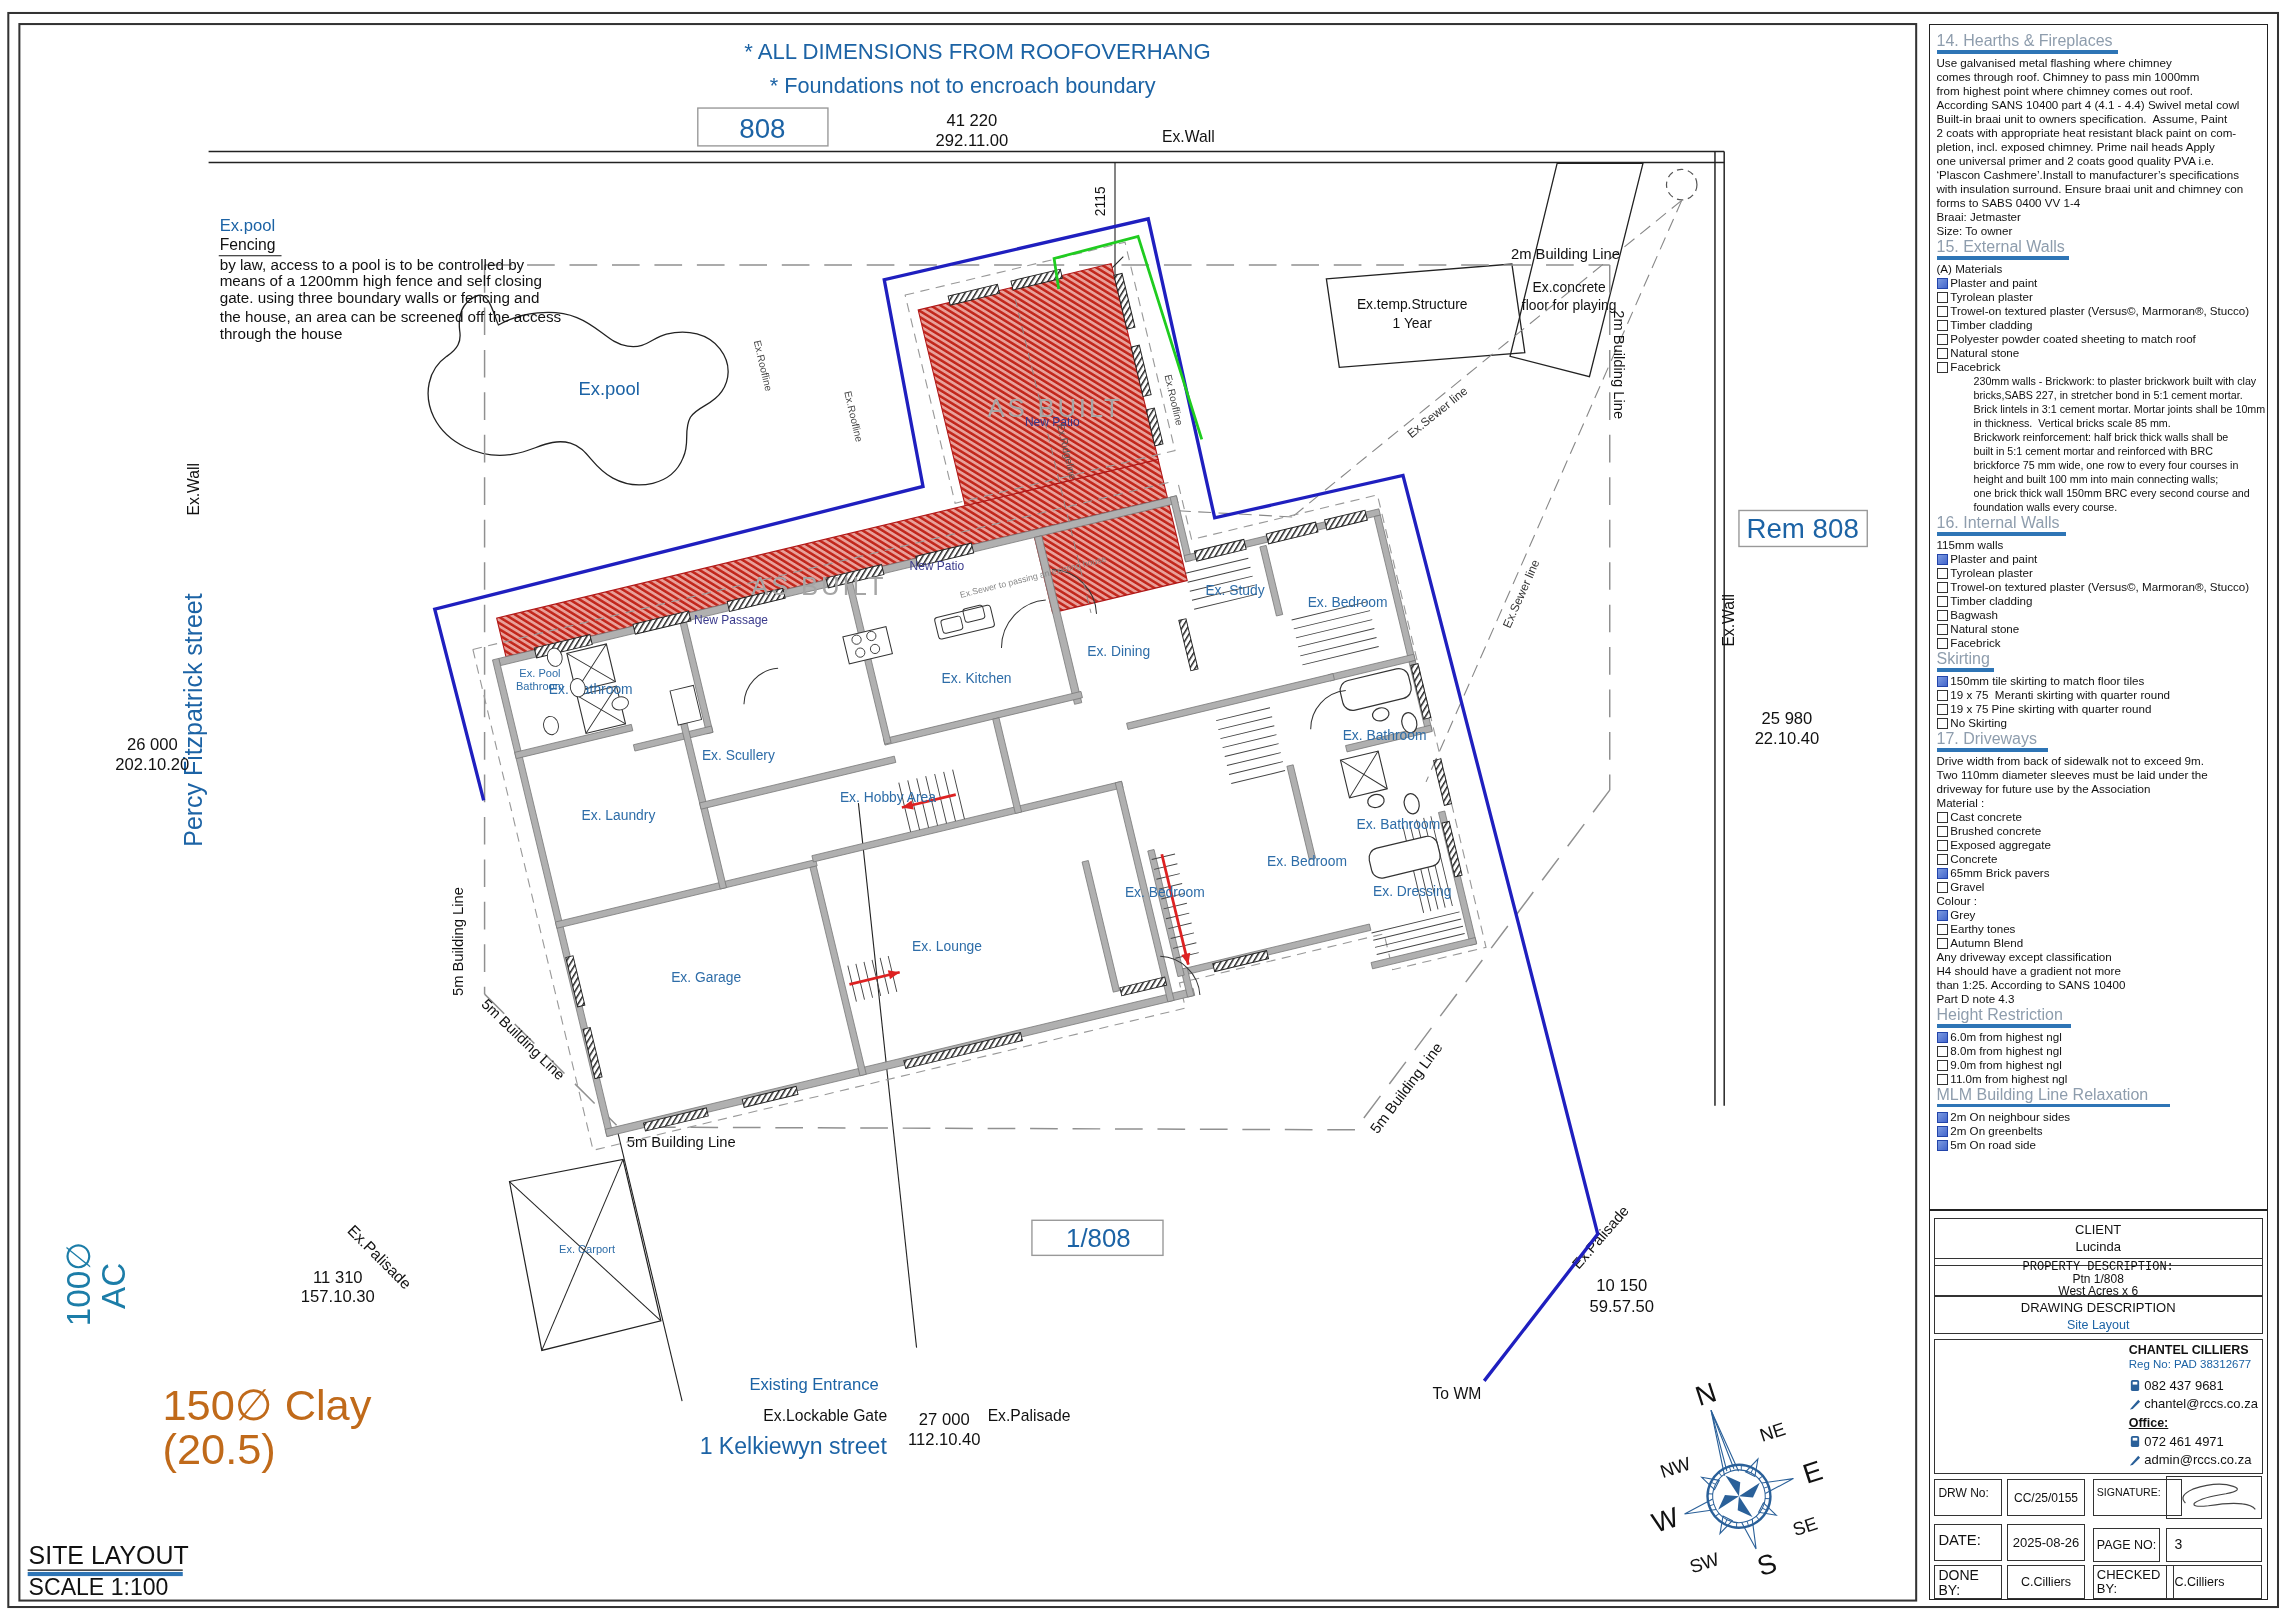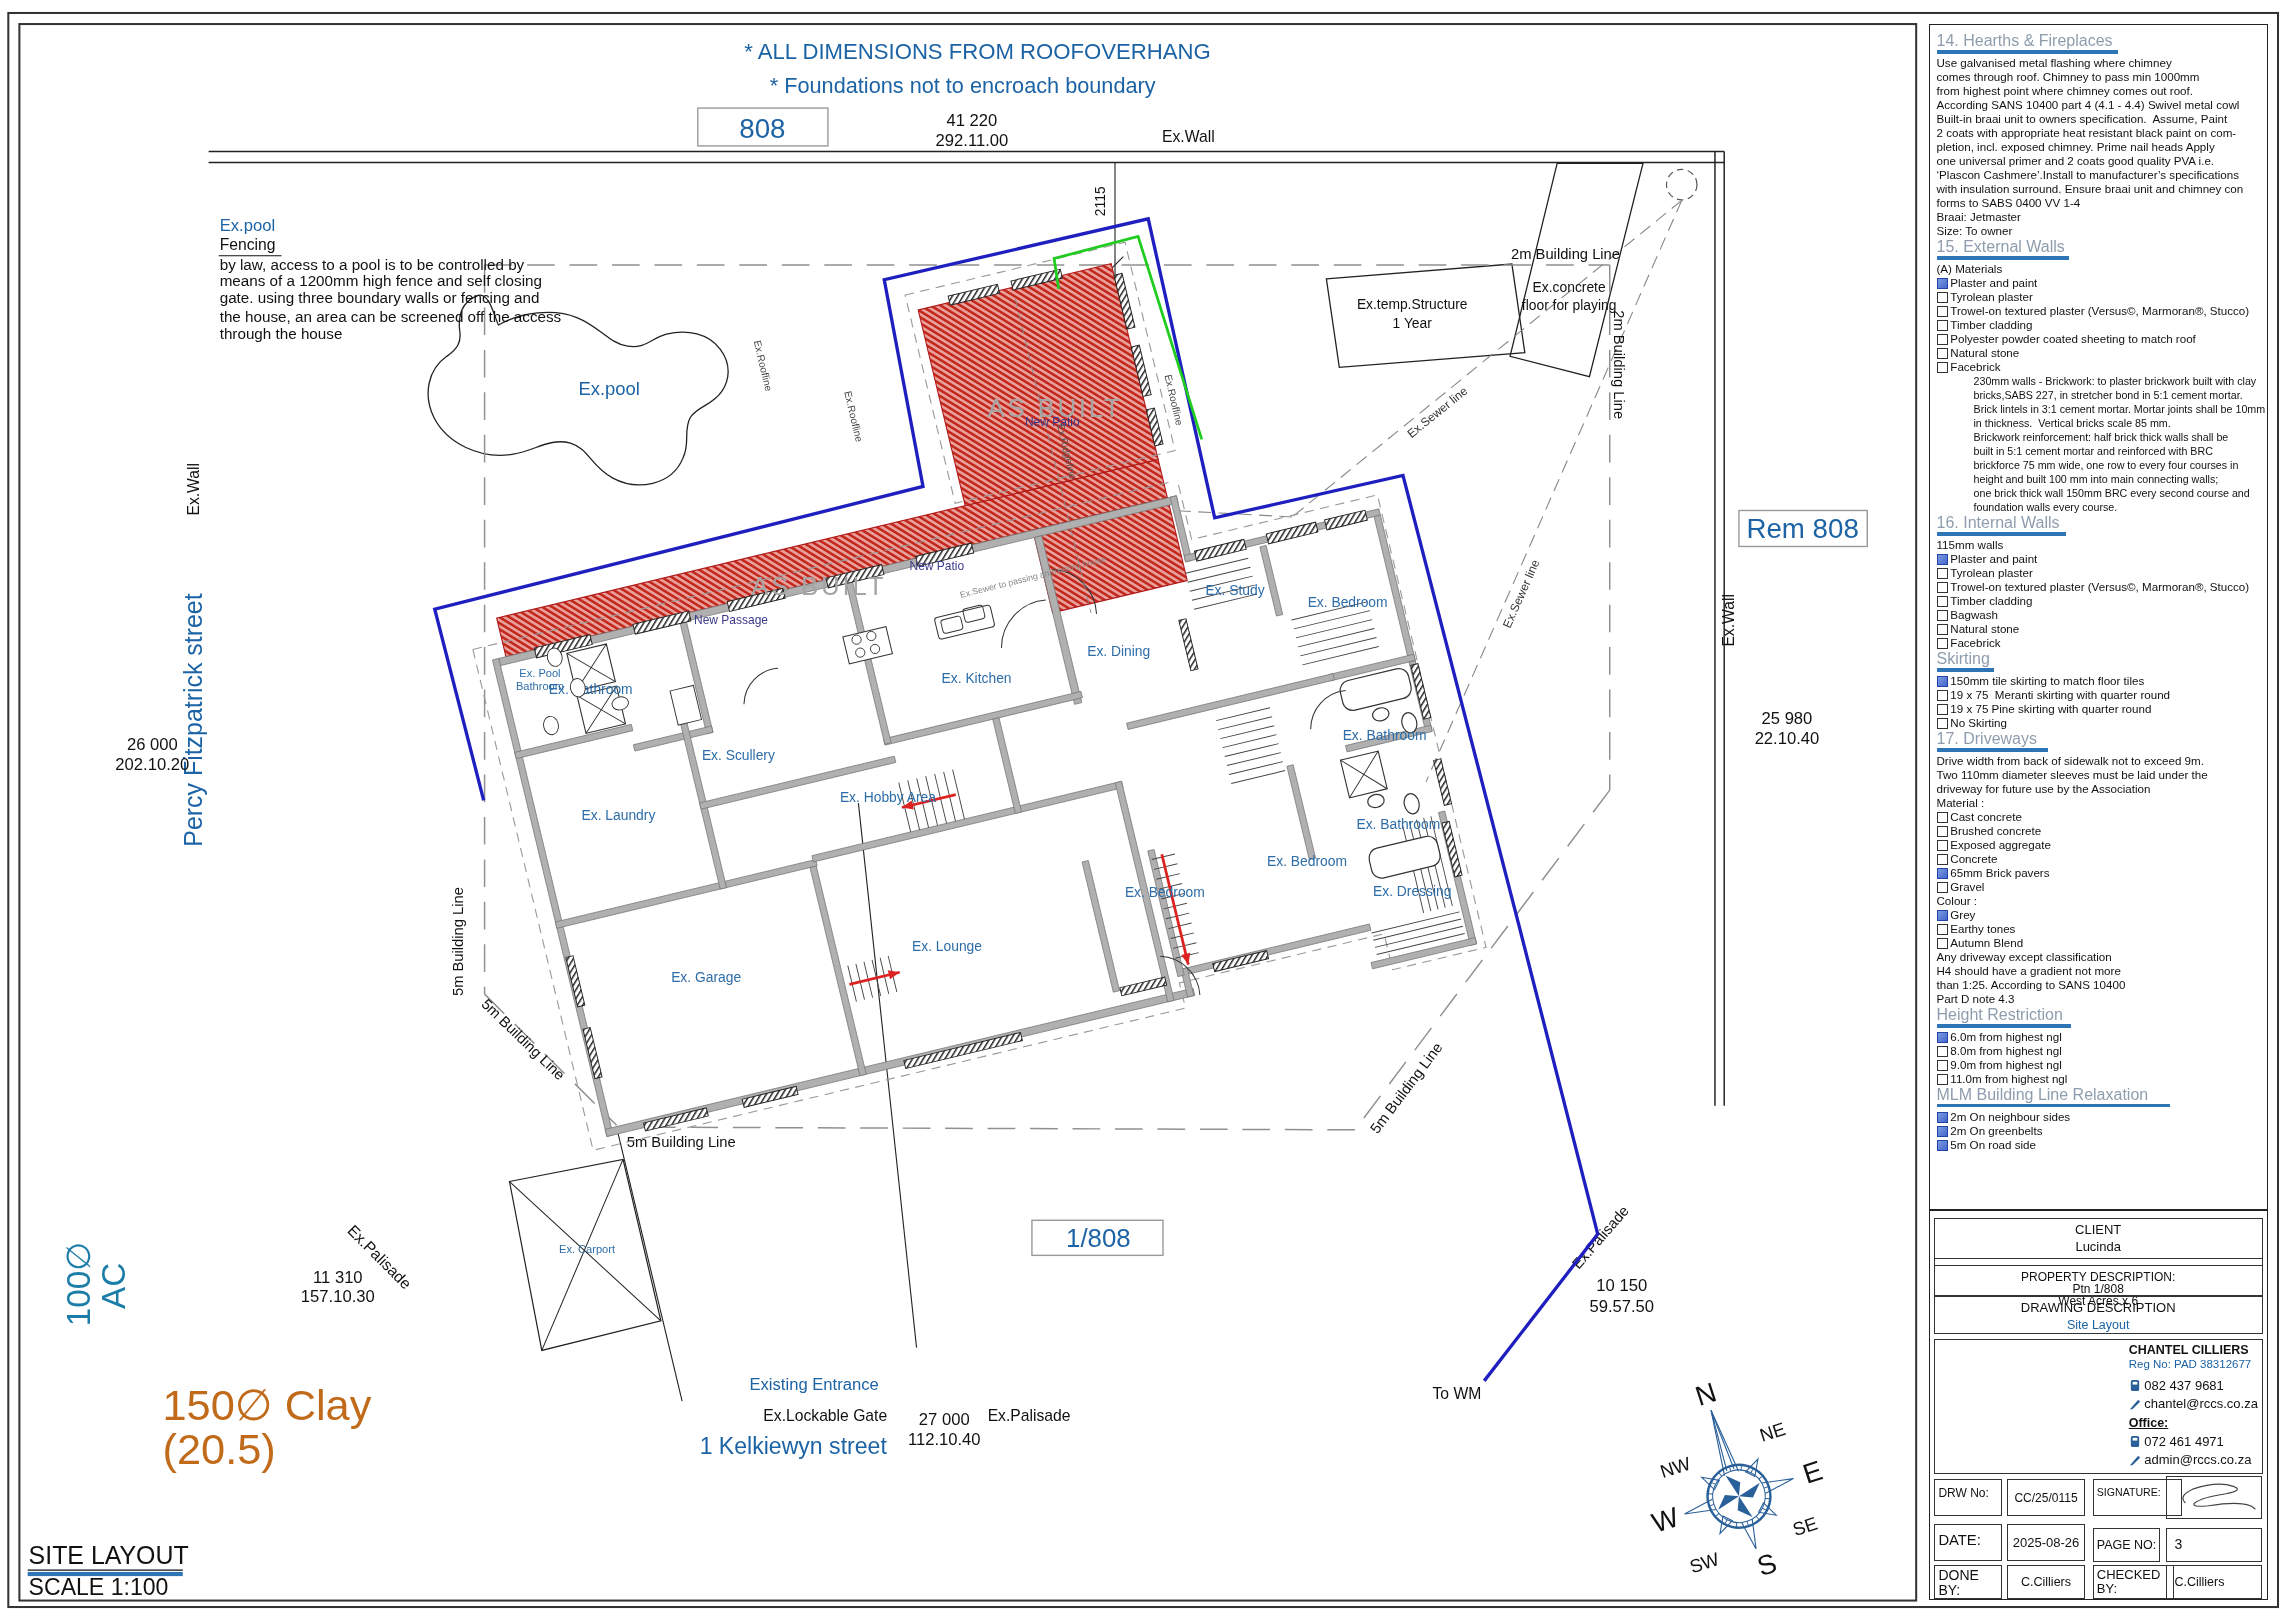--- a/index.html
+++ b/index.html
@@ -455,21 +455,21 @@
   <div><span class="cb cbf"></span>2m On neighbour sides<br>
   <span class="cb cbf"></span>2m On greenbelts<br>
   <span class="cb cbf"></span>5m On road side</div>
 </div>
 <div id="tblock">
   <div class="cell" style="left:3.7px;top:7.4px;width:329px;height:48px;text-align:center;">
     <div style="margin-top:2.8px;font-size:13px;">CLIENT</div>
     <div style="margin-top:1.8px;font-size:13px;">Lucinda</div>
   </div>
   <div class="cell" style="left:3.7px;top:47px;width:329px;height:38px;text-align:center;font-size:12px;line-height:11.5px;">
-    <div style="margin-top:13px;">PROPERTY DESCRIPTION:</div>
+    <div style="margin-top:3px;font-family:Liberation Mono, monospace;">PROPERTY DESCRIPTION:</div>
     <div>Ptn 1/808</div>
     <div style="margin-top:0.9px;">West Acres x 6</div>
   </div>
   <div class="cell" style="left:3.7px;top:85px;width:329px;height:38px;text-align:center;">
     <div style="margin-top:2.8px;font-size:13px;">DRAWING DESCRIPTION</div>
     <div style="margin-top:3.7px;font-size:12.5px;color:#1C63A5;">Site Layout</div>
   </div>
   <div class="cell" style="left:3.7px;top:128px;width:329px;height:135px;">
     <div style="position:absolute;left:194px;top:2.8px;width:137px;">
       <div style="font-size:12.5px;font-weight:bold;">CHANTEL CILLIERS</div>
@@ -488,21 +488,21 @@
           </svg> 072 461 4971</div>
       <div style="margin-top:2.8px;font-size:13px;"><svg width="12" height="12" viewBox="0 0 13 13" style="vertical-align:-1.8px">
             <path d="M2,11 L10,2 L12,4 L4,12 Z M1,12.5 L2,11 L4,12 Z" fill="#2A6099"></path>
           </svg> admin@rccs.co.za</div>
     </div>
   </div>
   <div class="cell" style="left:3.7px;top:268px;width:68px;height:37px;">
       <div style="margin:5.5px 0 0 3.7px;font-size:12px;">DRW No:</div>
     </div>
   <div class="cell" style="left:77px;top:268px;width:78px;height:37px;text-align:center;">
-      <div style="margin-top:11px;font-size:12px;">CC/25/0115</div>
+      <div style="margin-top:11px;font-size:12px;">CC/25/0155</div>
     </div>
   <div class="cell" style="left:163px;top:268px;width:89px;height:37px;">
       <div style="margin:5.5px 0 0 2.8px;font-size:10.6px;">SIGNATURE:</div>
     </div>
   <div class="cell" style="left:236px;top:265px;width:96px;height:43px;">
     <svg width="92" height="40" viewBox="0 0 100 43">
         <path d="M20,28 Q12,20 28,13 Q55,4 72,10 Q84,14 64,18 Q38,22 30,28 Q26,33 45,31 Q70,27 82,29 Q92,30 96,35" fill="none" stroke="#444" stroke-width="1.3"></path>
       </svg>
   </div>
   <div class="cell" style="left:3.7px;top:313px;width:68px;height:37px;">

